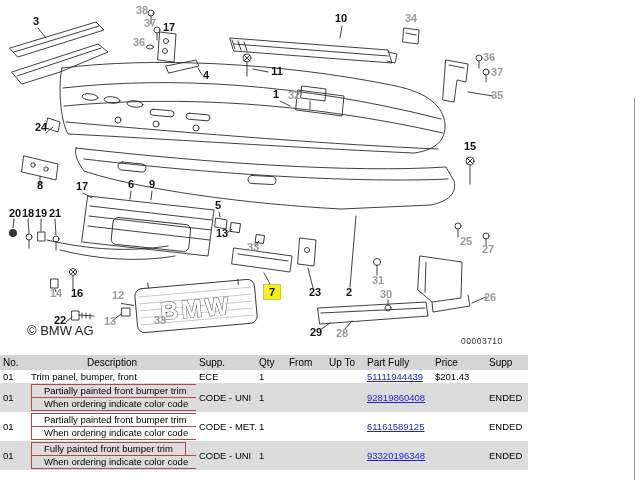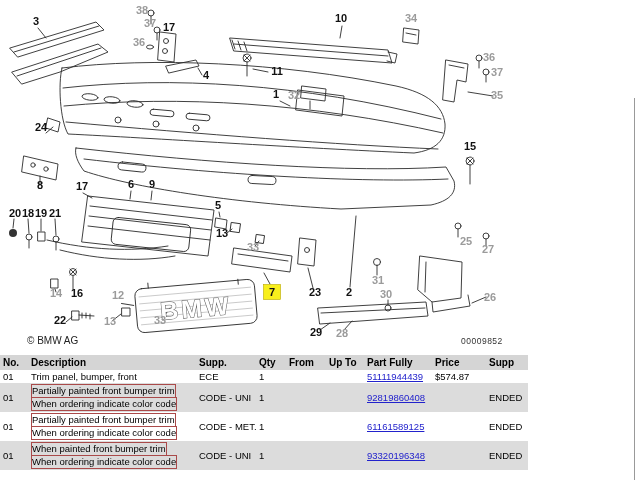--- a/index.html
+++ b/index.html
@@ -1,27 +1,27 @@
 <!DOCTYPE html>
 <html><head>
 <meta charset="utf-8">
 <style>
   html,body{margin:0;padding:0;}
   body{width:640px;height:480px;overflow:hidden;position:relative;background:#fff;
        font-family:"Liberation Sans",sans-serif;}
   #diagram-svg{position:absolute;top:0;left:0;}
-  .copyright{position:absolute;left:27px;top:335px;font-size:10px;color:#222;}
+  .copyright{position:absolute;left:27px;top:323px;font-size:13px;color:#222;}
   .diagram-code{position:absolute;left:461px;top:336px;font-size:8.5px;color:#333;letter-spacing:.5px;}
   table.parts-table{position:absolute;top:355px;left:0;width:528px;border-collapse:collapse;
        table-layout:fixed;color:#000;}
-  th{font-weight:bold;text-align:left;padding:2px 3px;background:#d5d5d5;font-size:10px;white-space:nowrap;}
-  th.center{text-align:left;}
+  th{font-weight:normal;text-align:left;padding:2px 3px;background:#d5d5d5;font-size:10px;white-space:nowrap;}
+  th.center{text-align:center;}
   td{padding:1px 3px;vertical-align:middle;white-space:nowrap;overflow:hidden;font-size:9.5px;}
   tr.shaded td{background:#dcdcdc;}
-  .desc-box div{width:max-content;border:1px solid #aa4a4a;padding:0 0;line-height:12px;}
+  .desc-box div{width:max-content;border:1px solid #aa4a4a;padding:0 12px;line-height:12px;}
   .desc-box div + div{margin-top:-1px;}
   .part-link{color:#2222cc;}
   .vscroll{position:absolute;right:5px;top:98px;width:1px;height:382px;background:#999;}
   .dlabel{font-family:"Liberation Sans",sans-serif;font-size:11px;font-weight:bold;fill:#111;}
   .dlabel.gray{fill:#9b9b9b;}
   .art path,.art rect,.art circle,.art ellipse{fill:none;stroke:#2b2b2b;stroke-width:.9;
        stroke-linecap:round;stroke-linejoin:round;}
   .art .filled{fill:#333;stroke:none;}
   .art .hatch{stroke:#a9a9a9;stroke-width:.6;}
   .plate-text{font-family:"Liberation Sans",sans-serif;font-size:25px;font-weight:bold;
@@ -275,21 +275,21 @@
         <text x="490" y="301" text-anchor="middle" class="dlabel gray">26</text>
         <text x="60" y="324" text-anchor="middle" class="dlabel">22</text>
         <text x="110" y="325" text-anchor="middle" class="dlabel gray">13</text>
         <text x="160" y="324" text-anchor="middle" class="dlabel gray">33</text>
         <text x="316" y="336" text-anchor="middle" class="dlabel">29</text>
         <text x="342" y="337" text-anchor="middle" class="dlabel gray">28</text>
       </g>
   </svg>
 
   <span class="copyright">© BMW AG</span>
-  <span class="diagram-code">00009852</span>
+  <span class="diagram-code">00003710</span>
 
   <table class="parts-table">
     <colgroup>
       <col style="width:28px">
         <col style="width:168px">
         <col style="width:60px">
       <col style="width:30px">
         <col style="width:40px">
         <col style="width:38px">
       <col style="width:68px">
@@ -311,21 +311,21 @@
     </thead>
     <tbody id="rows">
         <tr>
           <td>01</td>
           <td>Trim panel, bumper, front</td>
           <td>ECE</td>
           <td>1</td>
           <td></td>
           <td></td>
           <td><a href="#" class="part-link">51111944439</a></td>
-          <td>$574.87</td>
+          <td>$201.43</td>
           <td></td>
         </tr>
         <tr class="shaded">
           <td>01</td>
           <td>
             <div class="desc-box">
               <div>Partially painted front bumper trim</div>
               <div>When ordering indicate color code</div>
             </div>
           </td>
@@ -350,21 +350,21 @@
           <td></td>
           <td></td>
           <td><a href="#" class="part-link">61161589125</a></td>
           <td></td>
           <td>ENDED</td>
         </tr>
         <tr class="shaded">
           <td>01</td>
           <td>
             <div class="desc-box">
-              <div>When painted front bumper trim</div>
+              <div>Fully painted front bumper trim</div>
               <div>When ordering indicate color code</div>
             </div>
           </td>
           <td>CODE - UNI</td>
           <td>1</td>
           <td></td>
           <td></td>
           <td><a href="#" class="part-link">93320196348</a></td>
           <td></td>
           <td>ENDED</td>

